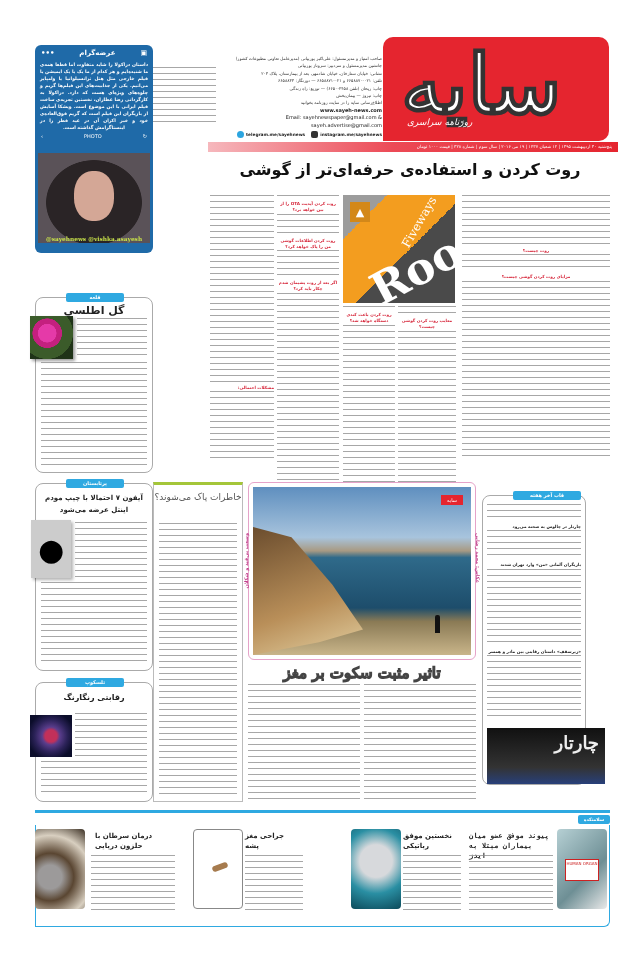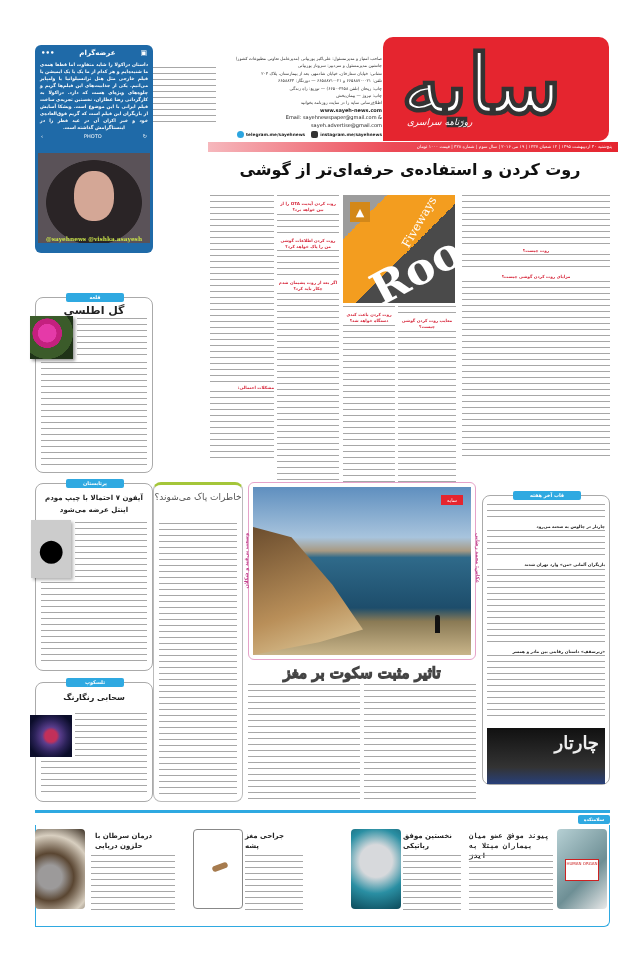--- a/index.html
+++ b/index.html
@@ -59,24 +59,24 @@
   .photo { position: absolute; left: 4px; top: 4px; width: 218px; height: 168px;
     background: linear-gradient(to bottom, #5f8fbf 0%, #a8c4dd 30%, #a89a83 38%, #2f6a8a 42%, #1d4d6b 72%, #8a7a55 80%, #c9b58a 100%); }
   .photo-cliff { position: absolute; left: 0; top: 40px; width: 110px; height: 128px; background: linear-gradient(160deg, #6b4d2e, #b98f59 60%, #e2cfa1); clip-path: polygon(0 0, 35% 8%, 72% 45%, 100% 80%, 60% 90%, 0 100%); }
   .photo-logo { position: absolute; right: 8px; top: 8px; width: 22px; height: 10px; background: #e5252f; color: #fff; font-size: 5px; text-align: center; line-height: 10px; }
   .photo-person { position: absolute; left: 182px; top: 128px; width: 5px; height: 18px; background: #111; border-radius: 2px 2px 0 0; }
   .photo-side-l, .photo-side-r { position: absolute; top: 50px; font-size: 5px; color: #c2408c; writing-mode: vertical-rl; font-weight: bold; }
   .photo-side-l { left: -6px; transform: rotate(180deg); }
   .photo-side-r { right: -6px; }
   .silence-title { left: 248px; top: 664px; width: 228px; text-align: center; font-size: 15px; font-weight: bold; color: #fff; -webkit-text-stroke: 1px #444; font-family: "DejaVu Serif", serif; }
 
-  .memory-box { left: 153px; top: 482px; width: 90px; height: 320px; border: 1px solid #bbb; border-radius: 8px; border-top: 3px solid #a4c639; }
+  .memory-box { left: 153px; top: 482px; width: 90px; height: 320px; border: 1px solid #bbb; border-radius: 0; border-top: 3px solid #a4c639; }
   .memory-title { font-size: 9px; color: #555; text-align: center; line-height: 13px; margin-top: 6px; }
 
-  .weekend-box { left: 482px; top: 495px; width: 128px; height: 290px; }
+  .weekend-box { left: 482px; top: 495px; width: 104px; height: 290px; }
   .concert-img { position: absolute; left: 4px; top: 232px; width: 118px; height: 56px; background: linear-gradient(to bottom, #111, #333 70%, #28407a); }
   .concert-word { position: absolute; right: 6px; top: 4px; font-size: 18px; color: #eee; font-weight: bold; font-family: "DejaVu Serif", serif; }
 
   
   .health-bar { left: 35px; top: 810px; width: 575px; height: 3px; background: #2fa9e1; }
   .health-tag { left: 578px; top: 815px; width: 32px; height: 9px; background: #2fa9e1; color: #fff; font-size: 4.5px; line-height: 9px; text-align: center; font-weight: bold; border-radius: 2px; }
   .health-frame { left: 35px; top: 825px; width: 575px; height: 102px; border: 1px solid #2fa9e1; border-top: none; border-radius: 0 0 6px 0; }
   .news-item { position: absolute; top: 4px; height: 94px; }
   .news-img { position: absolute; top: 0; width: 50px; height: 80px; border-radius: 4px; }
   .news-title { position: absolute; top: 2px; font-size: 7px; font-weight: bold; color: #222; line-height: 10px; text-align: left; }
@@ -149,21 +149,21 @@
   <div class="apple-img">
       <span>●</span>
     </div>
   <div class="txt lines" style="position:absolute;right:5px;top:38px;width:72px;height:58px;"></div>
   <div class="txt lines" style="position:absolute;right:5px;left:5px;top:98px;height:84px;"></div>
 
 </div>
 
 <div class="abs box cloud-box">
   <div class="tab" style="left:30px;top:-5px;width:58px;">تلسکوپ</div>
-  <div class="bx-title" style="font-size:8px;margin-top:10px;">سحابی رنگارنگ</div>
+  <div class="bx-title" style="font-size:8px;margin-top:10px;">رقابتی رنگارنگ</div>
   <div class="cloud-img"></div>
   <div class="txt lines" style="position:absolute;right:5px;top:30px;width:72px;height:45px;"></div>
   <div class="txt lines" style="position:absolute;right:5px;left:5px;top:78px;height:36px;"></div>
 
 </div>
 
 <div class="abs headline">روت کردن و استفاده‌ی حرفه‌ای‌تر از گوشی</div>
 
 <div class="abs root-img">
   <div class="root-android">▲</div>

